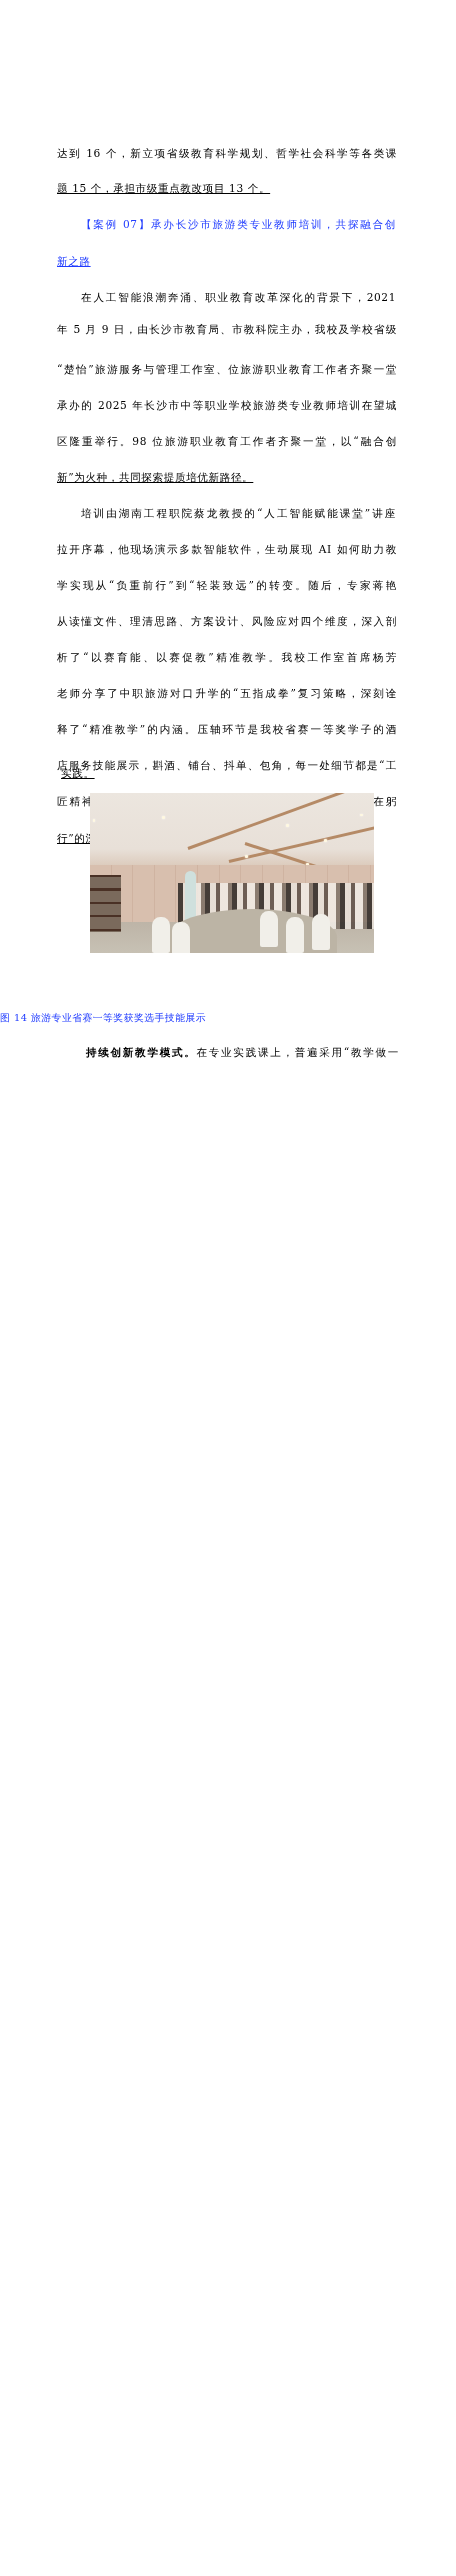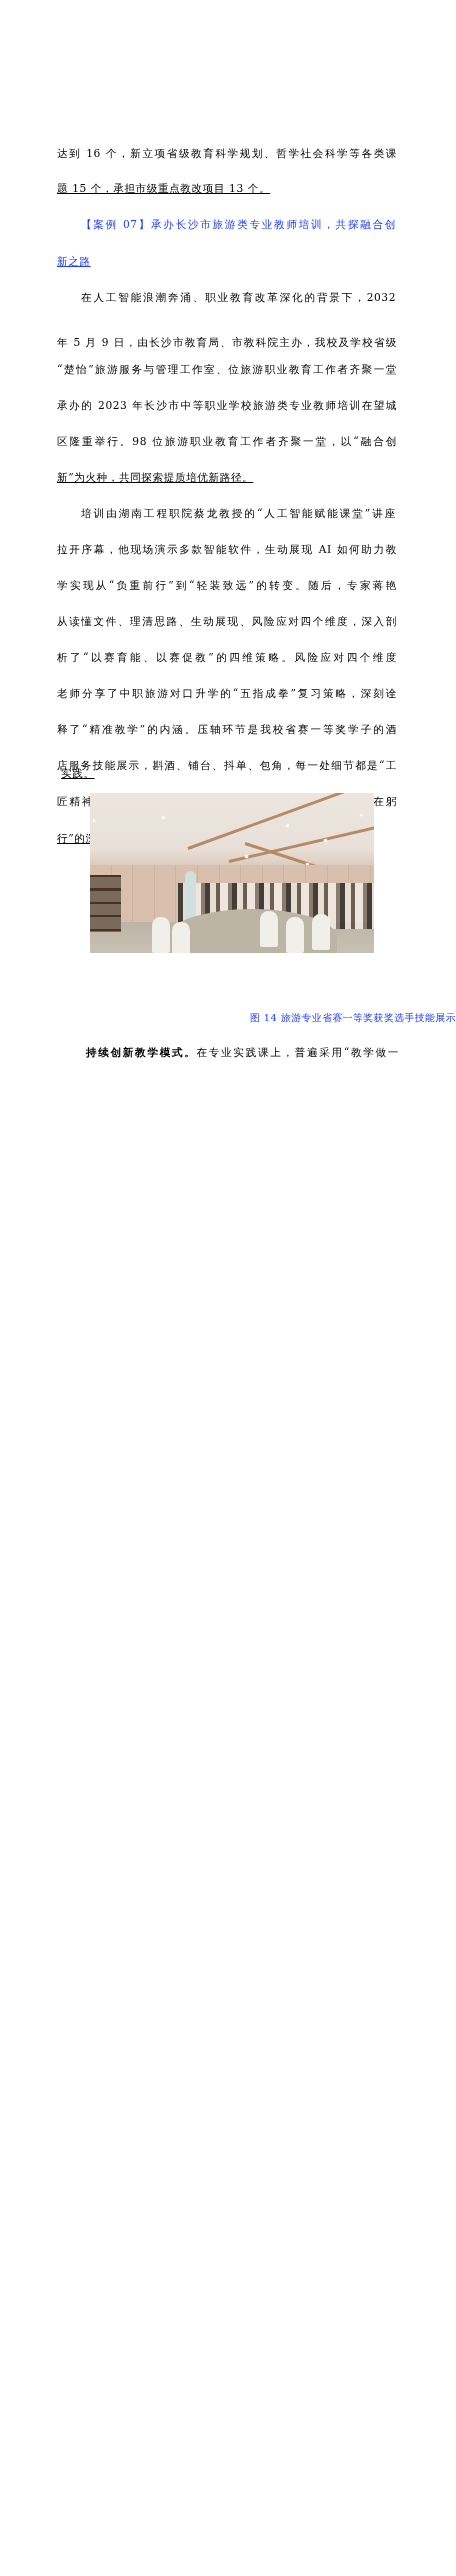--- a/index.html
+++ b/index.html
@@ -6,21 +6,21 @@
   body { width: 456px; height: 2580px; position: relative; overflow: hidden;
          font-family: "DejaVu Serif", "Liberation Serif", serif; color: #000; }
   .line { position: absolute; left: 57px; width: 340px; font-size: 10.6px; line-height: 12.4px;
           white-space: nowrap; letter-spacing: 0.6px; text-align: justify; text-align-last: justify; }
   .line.last { text-align-last: left; text-decoration: underline; }
   .line.indent { left: 81px; width: 315px; }
   .line.p2 { left: 61px; width: 338px; }
   .line.p2.indent { left: 86px; width: 313px; }
   .blue { color: #1f3bff; }
   b, .bold { font-weight: bold; font-family: "DejaVu Sans", "Liberation Sans", sans-serif; }
-  .caption { position: absolute; left: 0; width: 456px; text-align: right; font-size: 9.8px;
+  .caption { position: absolute; left: 0; width: 456px; text-align: left; font-size: 9.8px;
              color: #1f3bff; letter-spacing: 0.5px; }
   .photo { position: absolute; overflow: hidden; }
   
   #photo1 { left: 90px; top: 793px; width: 284px; height: 160px;
             background: linear-gradient(180deg, #ece6df 0%, #e8e0d8 35%, #d9c6b6 48%, #c9b4a2 58%, #b8ada0 70%, #c7c1b4 100%); }
   #photo1 .ceiling-beam { position: absolute; height: 3.1px; background: #b58a66; transform-origin: left center; }
   #photo1 .light { position: absolute; width: 2.6px; height: 2.6px; border-radius: 50%; background: #fff8e0; box-shadow: 0 0 2.1px #fff; }
   #photo1 .wall { position: absolute; left: 0; top: 72px; width: 284px; height: 57px;
                   background: repeating-linear-gradient(90deg, #d8bfae 0 20.6px, #cfb3a1 20.6px 21.6px); }
   #photo1 .crowd { position: absolute; left: 88px; top: 90px; width: 196px; height: 46px;
@@ -35,32 +35,32 @@
 </head>
 <body>
 
 <div>
   <div class="line" style="top:147px">达到 16 个，新立项省级教育科学规划、哲学社会科学等各类课</div>
   <div class="line last" style="top:182px">题 15 个，承担市级重点教改项目 13 个。</div>
 
   <div class="line indent blue" style="top:218px">【案例 07】承办长沙市旅游类专业教师培训，共探融合创</div>
   <div class="line last blue" style="top:255px">新之路</div>
 
-  <div class="line indent" style="top:291px">在人工智能浪潮奔涌、职业教育改革深化的背景下，2032</div>
-  <div class="line" style="top:336px">年 5 月 9 日，由长沙市教育局、市教科院主办，我校及学校省级</div>
+  <div class="line indent" style="top:291px">在人工智能浪潮奔涌、职业教育改革深化的背景下，2021</div>
+  <div class="line" style="top:323px">年 5 月 9 日，由长沙市教育局、市教科院主办，我校及学校省级</div>
   <div class="line" style="top:363px">“楚怡”旅游服务与管理工作室、位旅游职业教育工作者齐聚一堂</div>
-  <div class="line" style="top:399px">承办的 2023 年长沙市中等职业学校旅游类专业教师培训在望城</div>
+  <div class="line" style="top:399px">承办的 2025 年长沙市中等职业学校旅游类专业教师培训在望城</div>
   <div class="line" style="top:435px">区隆重举行。98 位旅游职业教育工作者齐聚一堂，以“融合创</div>
   <div class="line last" style="top:471px">新”为火种，共同探索提质培优新路径。</div>
 
   <div class="line indent" style="top:507px">培训由湖南工程职院蔡龙教授的“人工智能赋能课堂”讲座</div>
   <div class="line" style="top:543px">拉开序幕，他现场演示多款智能软件，生动展现 AI 如何助力教</div>
   <div class="line" style="top:579px">学实现从“负重前行”到“轻装致远”的转变。随后，专家蒋艳</div>
-  <div class="line" style="top:615px">从读懂文件、理清思路、生动展现、风险应对四个维度，深入剖</div>
-  <div class="line" style="top:651px">析了“以赛育能、以赛促教”的四维策略。风险应对四个维度</div>
+  <div class="line" style="top:615px">从读懂文件、理清思路、方案设计、风险应对四个维度，深入剖</div>
+  <div class="line" style="top:651px">析了“以赛育能、以赛促教”精准教学。我校工作室首席杨芳</div>
   <div class="line" style="top:687px">老师分享了中职旅游对口升学的“五指成拳”复习策略，深刻诠</div>
   <div class="line" style="top:723px">释了“精准教学”的内涵。压轴环节是我校省赛一等奖学子的酒</div>
   <div class="line" style="top:759px">店服务技能展示，斟酒、铺台、抖单、包角，每一处细节都是“工</div>
   <div class="line" style="top:795px">匠精神”的具象化表达，向与会教师传递了“育人之道，贵在躬</div>
   <div class="line last" style="top:832px">行”的深意。</div>
 </div>
 
 <style>
   
 </style>

